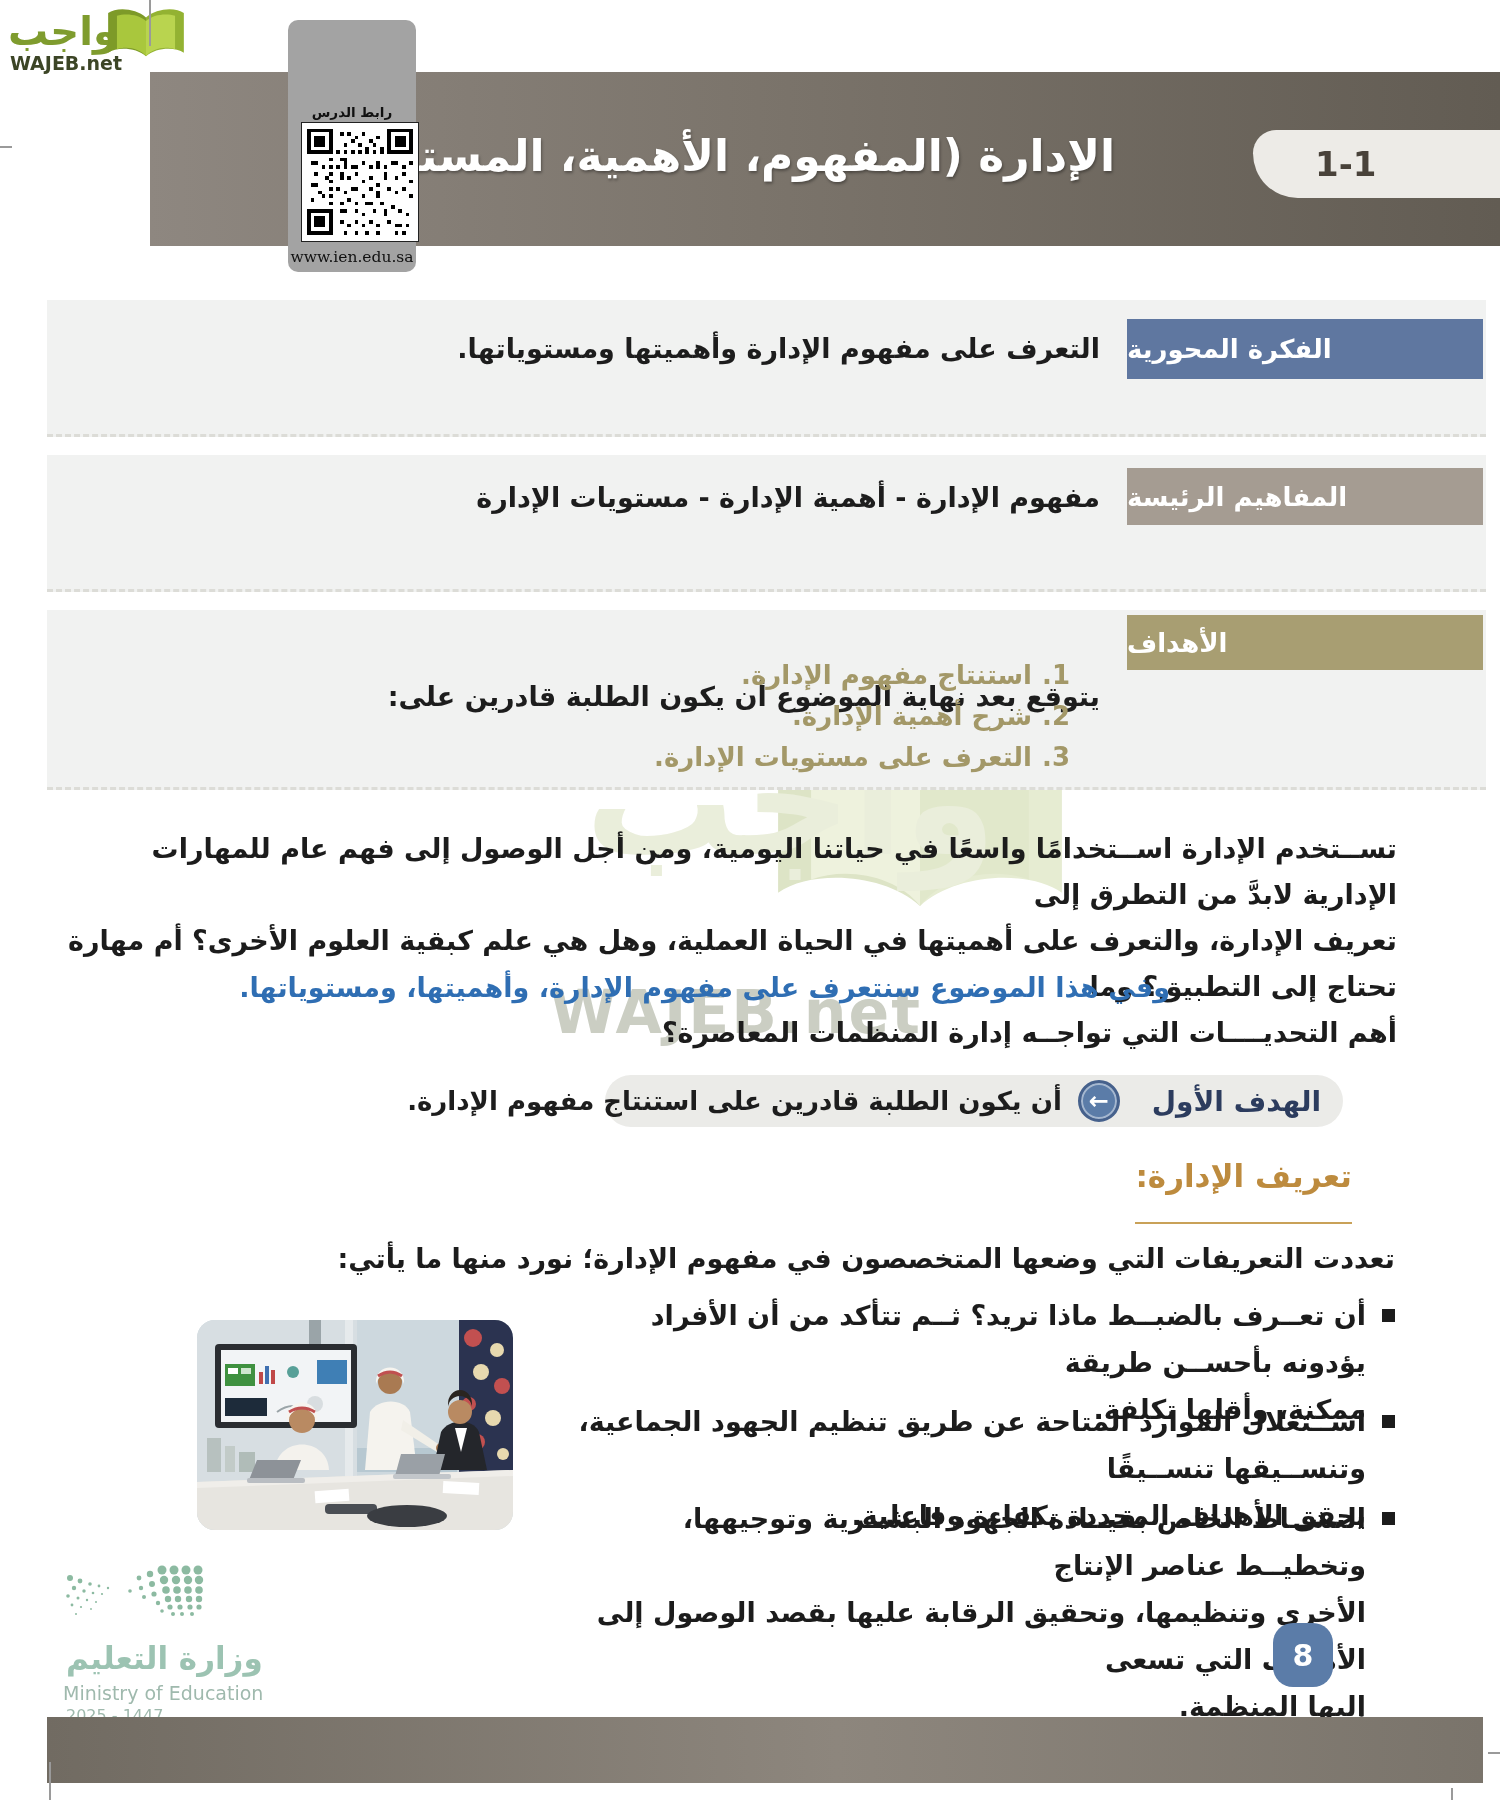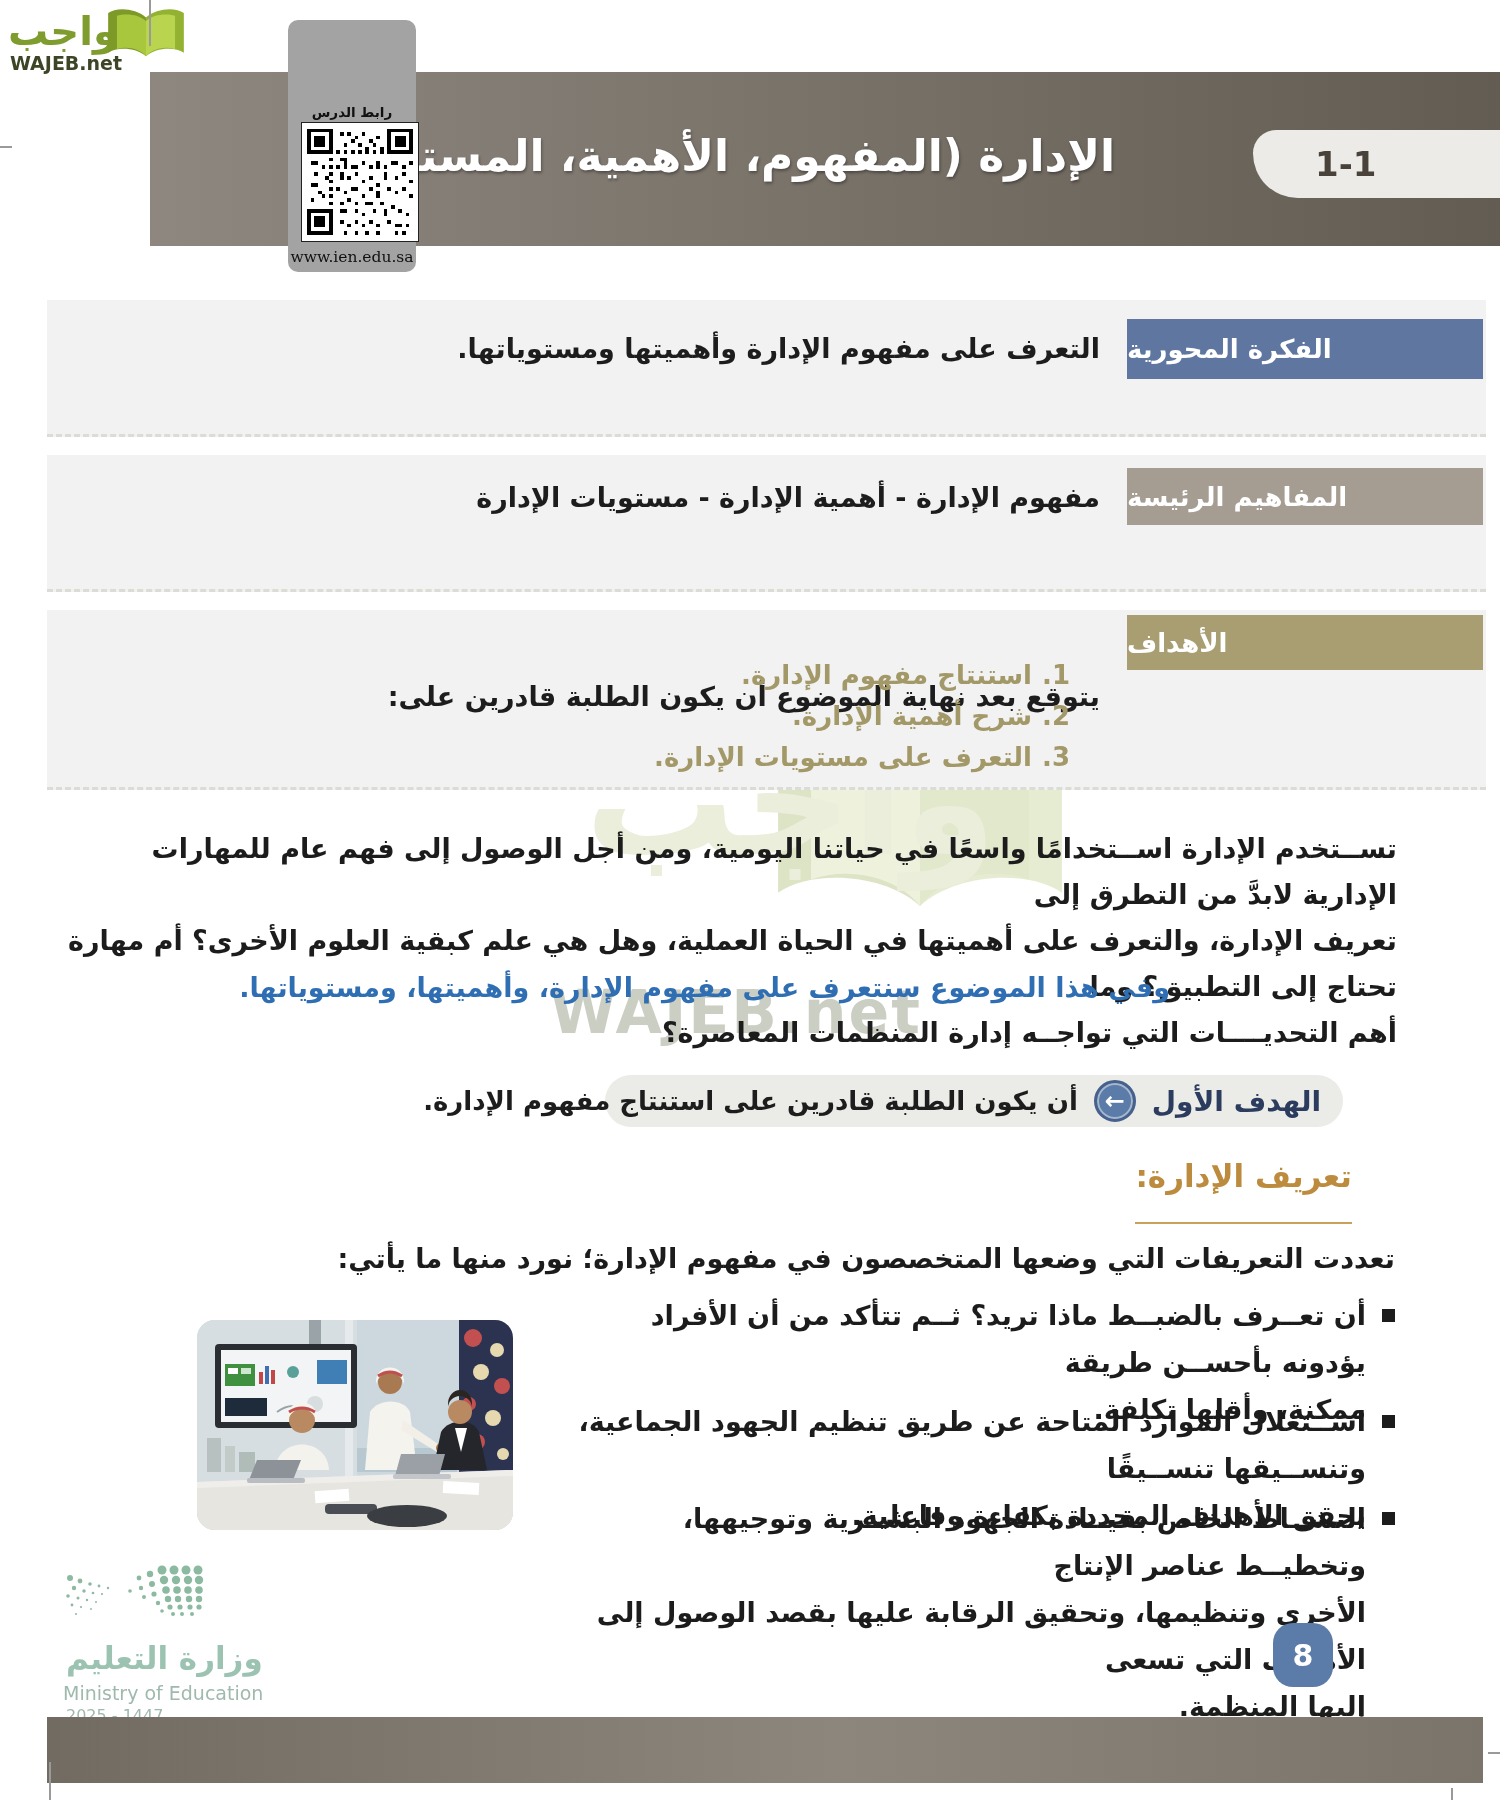--- a/index.html
+++ b/index.html
@@ -60,21 +60,21 @@
   #intro-par { right:103px; width:1335px; top:826px; direction:rtl; text-align:right;
                font-weight:bold; font-size:27px; line-height:46px; color:#1c1c1c;
                white-space:pre-line; z-index:2; }
   #highlight { right:330px; top:972px; direction:rtl; font-weight:bold; font-size:27px;
                color:#2f6eb3; z-index:2; }
 
   
   #goal-pill { left:605px; top:1075px; width:738px; height:52px; background:#ebebe8;
                border-radius:26px; display:flex; direction:rtl; align-items:center;
                padding:0 22px; gap:16px; z-index:2; }
-  #goal-label { font-size:28px; font-weight:bold; color:#2c3c5e; white-space:nowrap; }
+  #goal-label { font-size:28px; font-weight:bold; color:#2c3c5e; white-space:nowrap;margin-left:16px; }
   #goal-circle { width:42px; height:42px; border-radius:50%; background:#5b7ca8;
                  border:3px solid #46618c; box-shadow:inset 0 0 0 2px rgba(255,255,255,.45);
                  display:flex; align-items:center; justify-content:center; flex:none; }
   #goal-arrow { color:#fff; font-size:24px; font-weight:bold; line-height:1; }
   #goal-text { font-size:26px; font-weight:bold; color:#1d1d1d; white-space:nowrap; }
 
   
   #def-heading { right:148px; top:1158px; direction:rtl; font-size:31px; font-weight:bold;
                  color:#bd8b3e; padding-bottom:28px; border-bottom:2px solid #c9a158; z-index:2; }
   #def-intro { right:105px; top:1243px; direction:rtl; font-weight:bold; font-size:27px;

